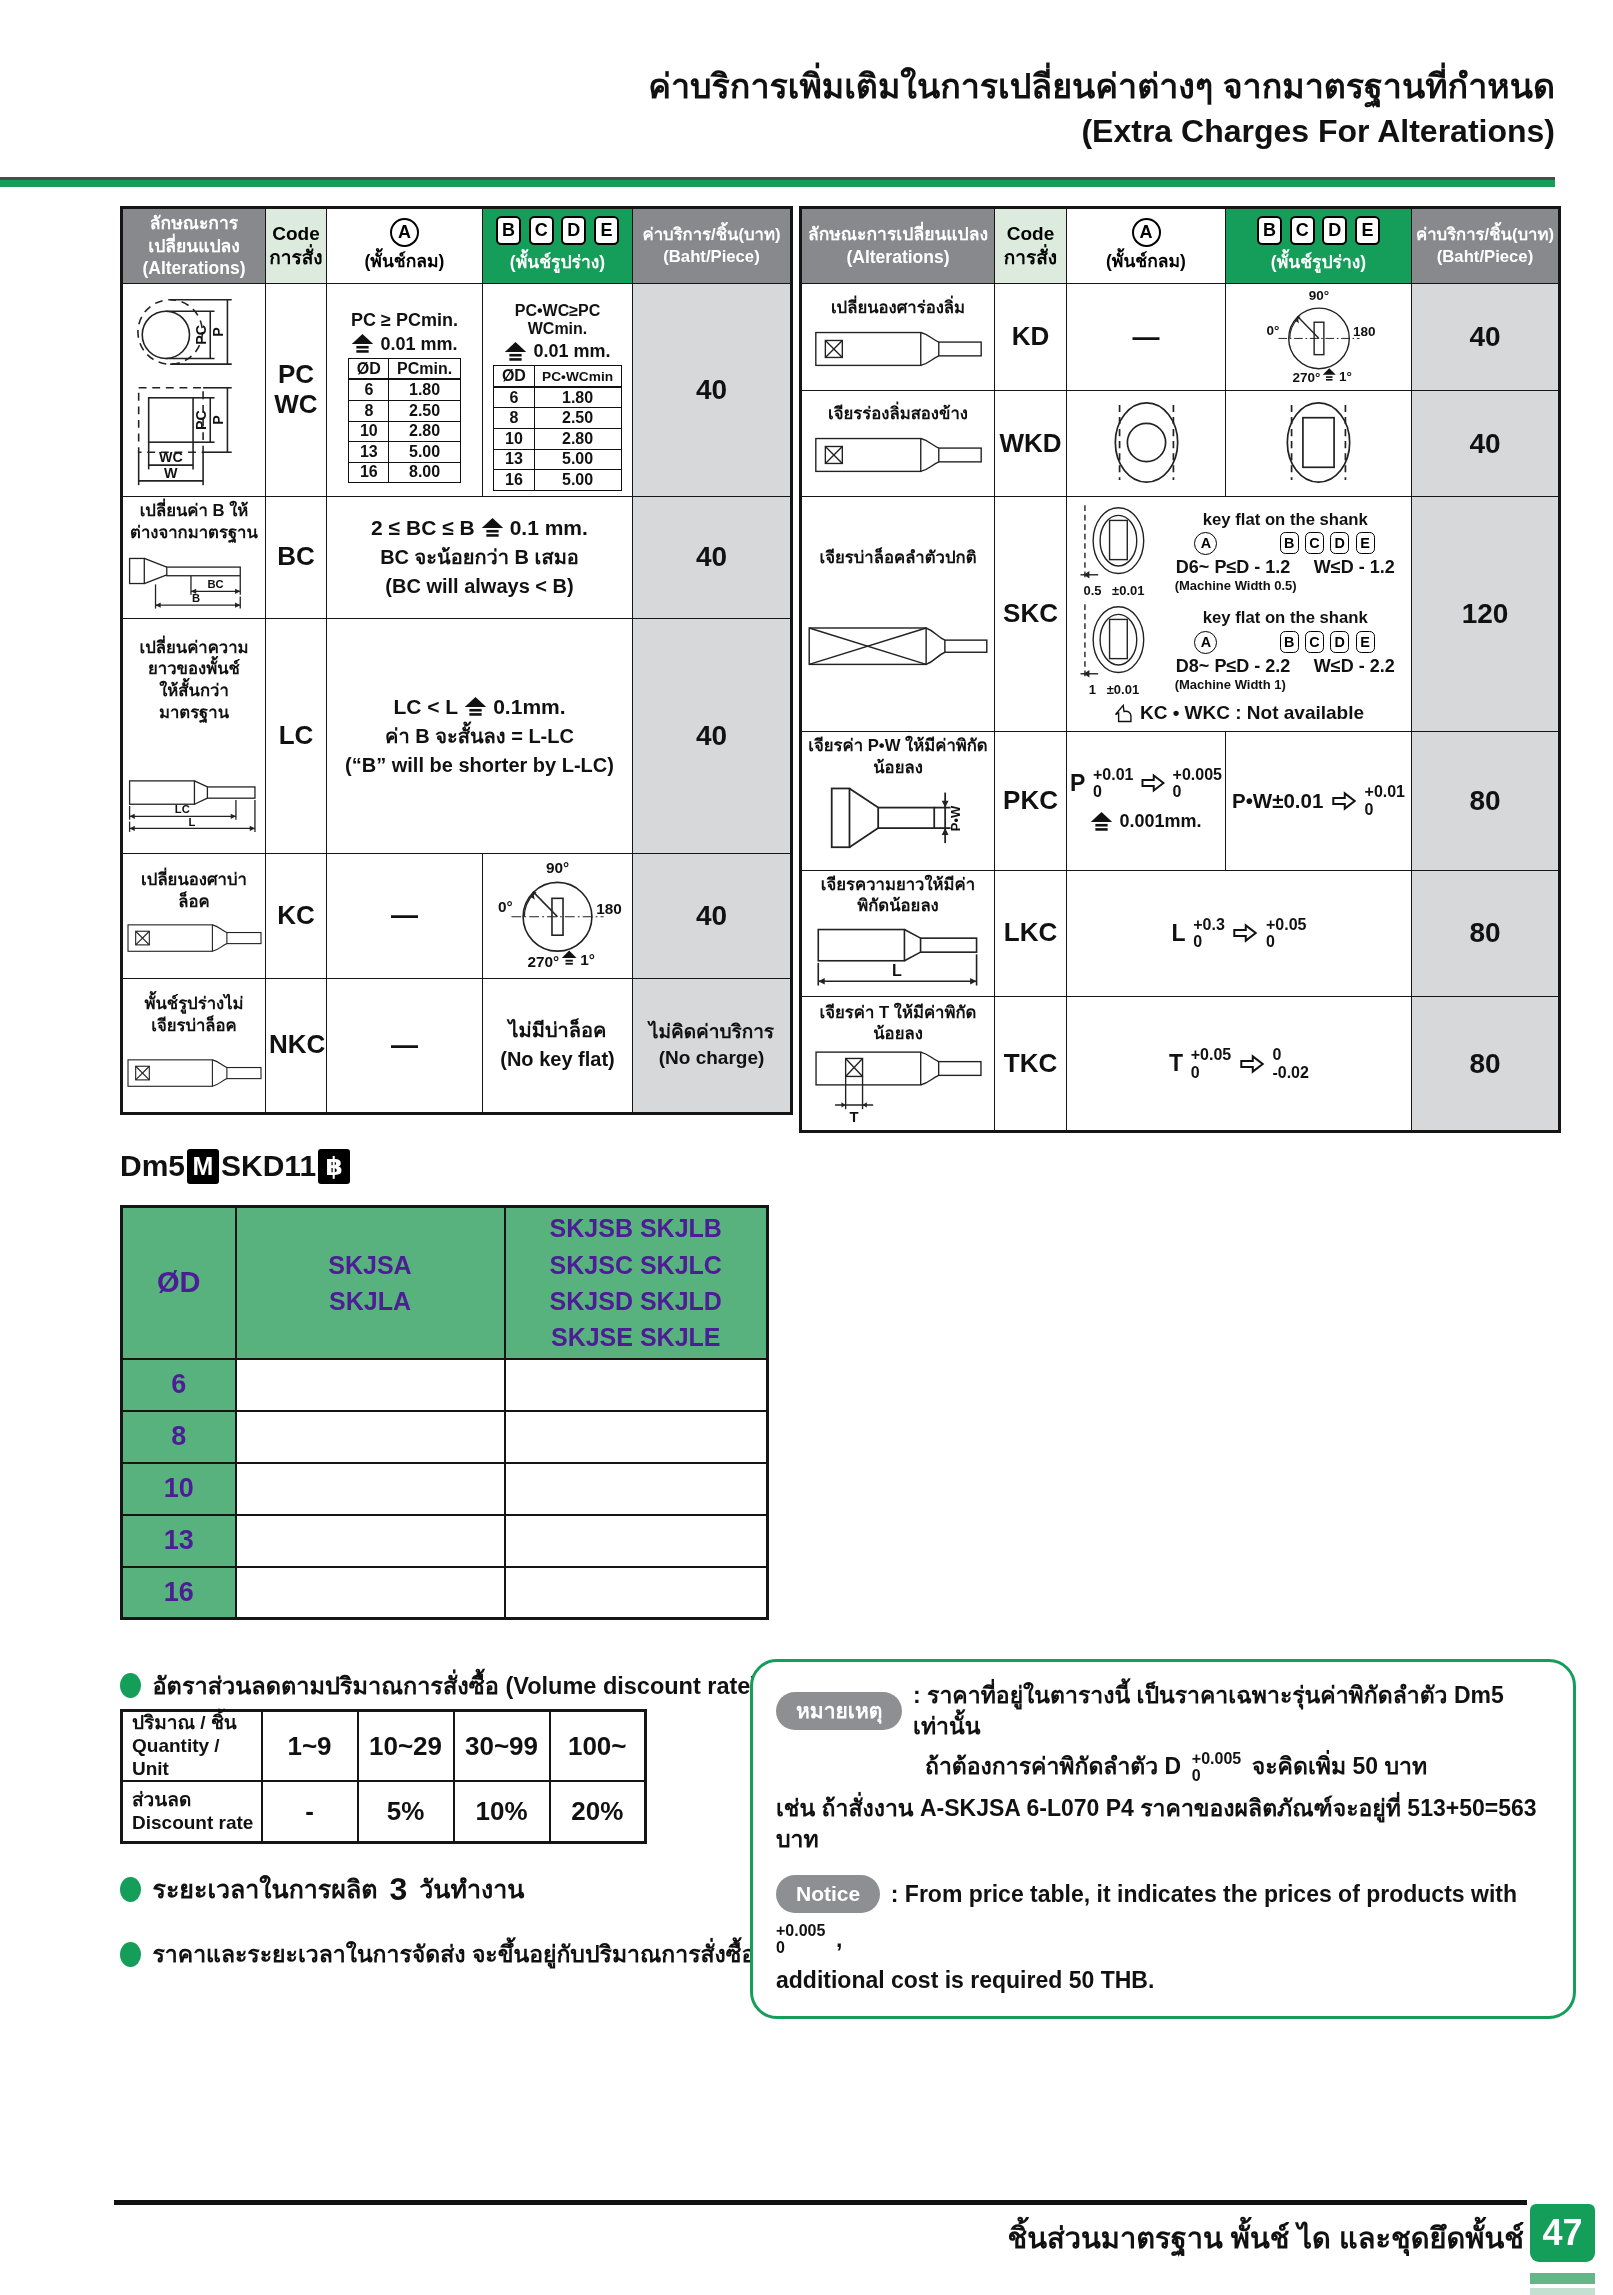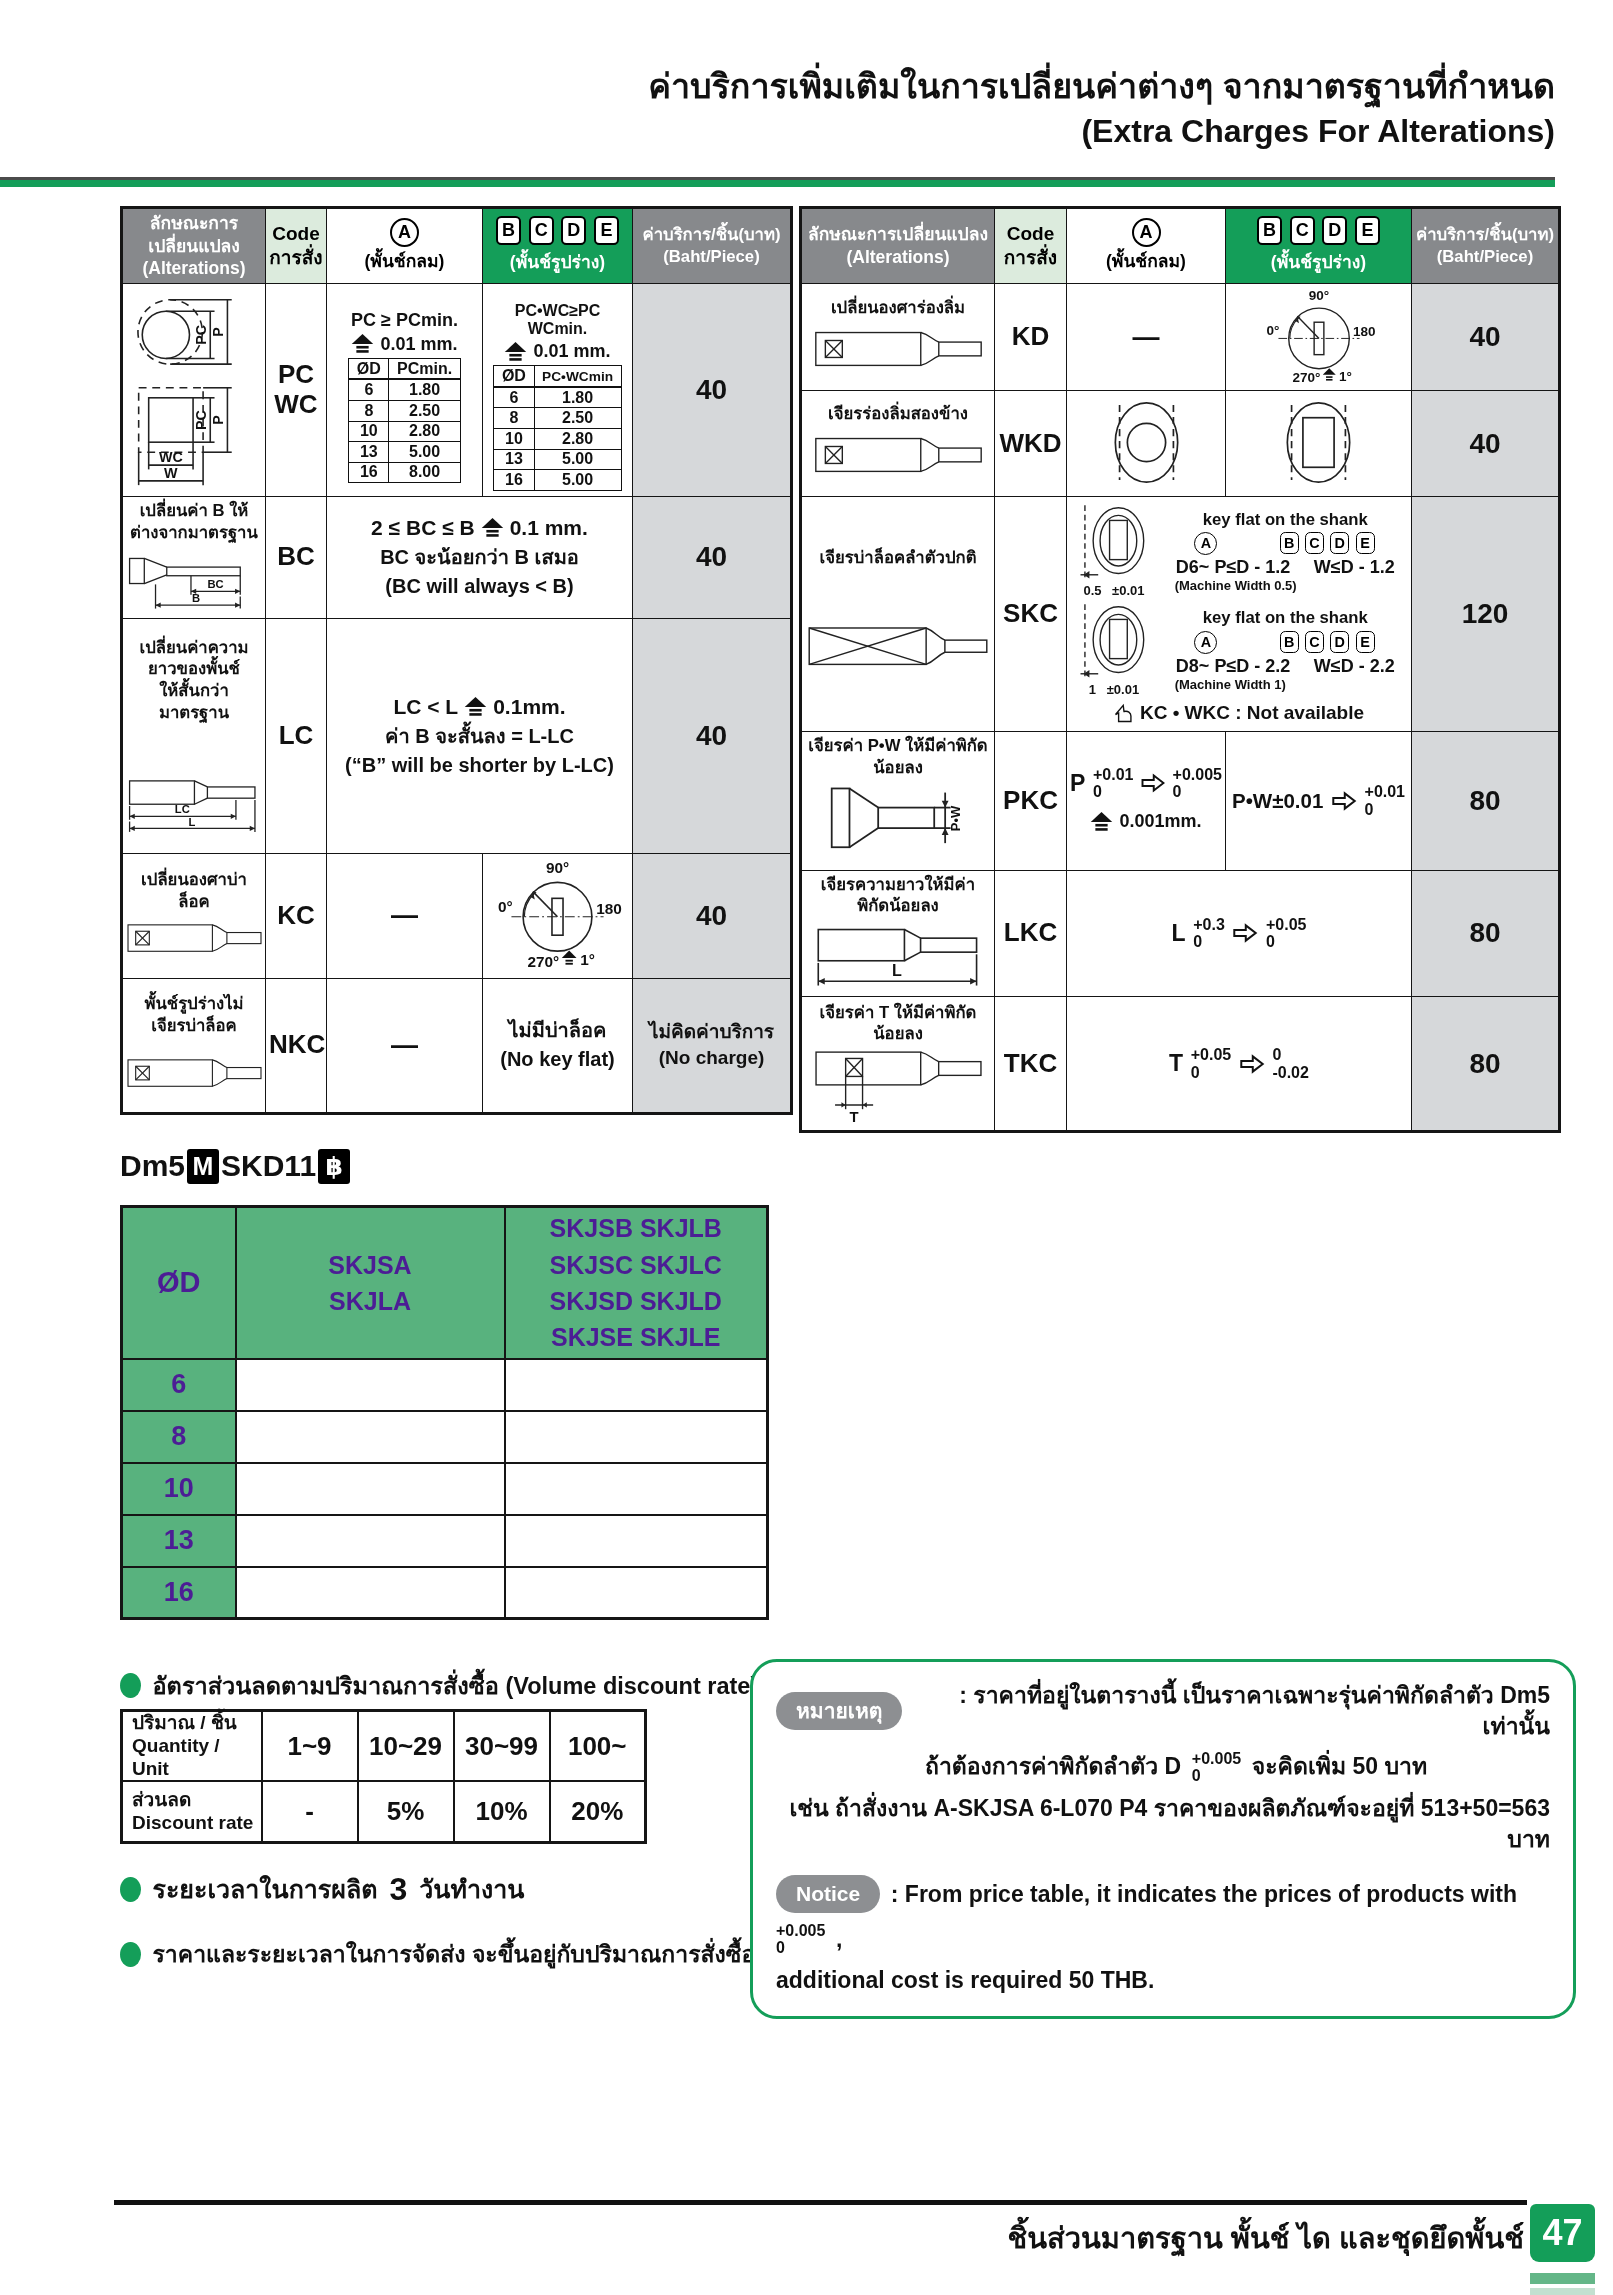--- a/index.html
+++ b/index.html
@@ -84,21 +84,21 @@
   .lead-num{font-size:32px;}
   table.disc{position:absolute;left:120px;top:1709px;border-collapse:collapse;table-layout:fixed;
     border:3.8px solid var(--border-dark);}
   table.disc th,table.disc td{border:2.3px solid var(--border-dark);text-align:center;vertical-align:middle;background:#fff;}
   table.disc .lbl{text-align:left;padding-left:9px;font-size:19px;font-weight:800;line-height:1.2;}
   table.disc td{font-size:26px;font-weight:800;}
 
   
   .notice{position:absolute;left:750px;top:1659px;width:826px;border:3.8px solid var(--brand-green);
     border-radius:27px;background:#fff;padding:18px 23px 20px;}
-  .n-row{display:flex;align-items:center;gap:10.6px;font-size:23px;font-weight:800;line-height:1.35;text-align:right;}
+  .n-row{display:flex;align-items:center;gap:10.6px;font-size:23px;font-weight:800;line-height:1.35;}
   .pill{background:var(--pill-gray);color:#fff;border-radius:758px;padding:4.6px 20px;font-size:21px;
     font-weight:800;white-space:nowrap;flex:none;}
   .n-indent{margin:7.6px 0 0 149px;}
   .n-cont{margin-top:9px;}
   .n-gap{margin-top:20px;}
   .tolstack.n{font-size:16px;}
 
   
   .footer-rule{position:absolute;left:114px;top:2200px;width:1413px;height:4.6px;background:#111;}
   .footer-text{position:absolute;top:2215px;right:90px;font-size:29px;font-weight:800;}

